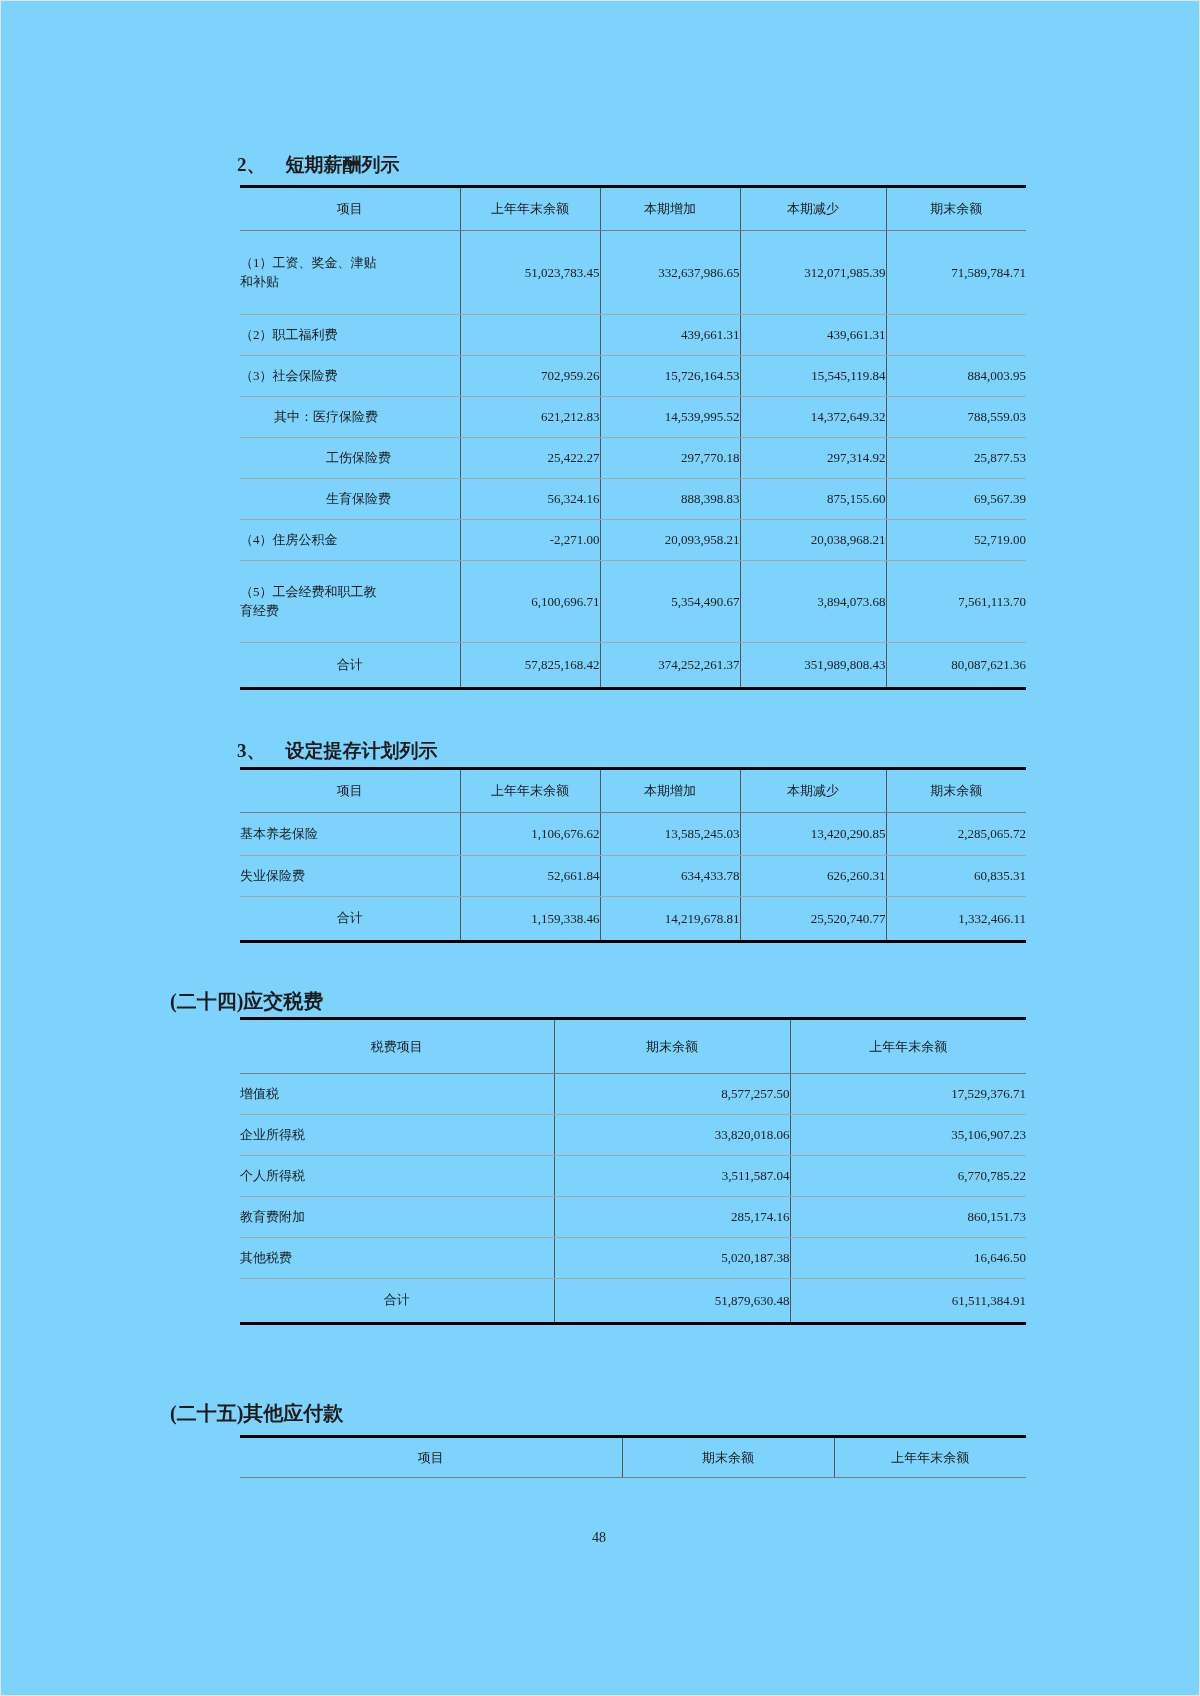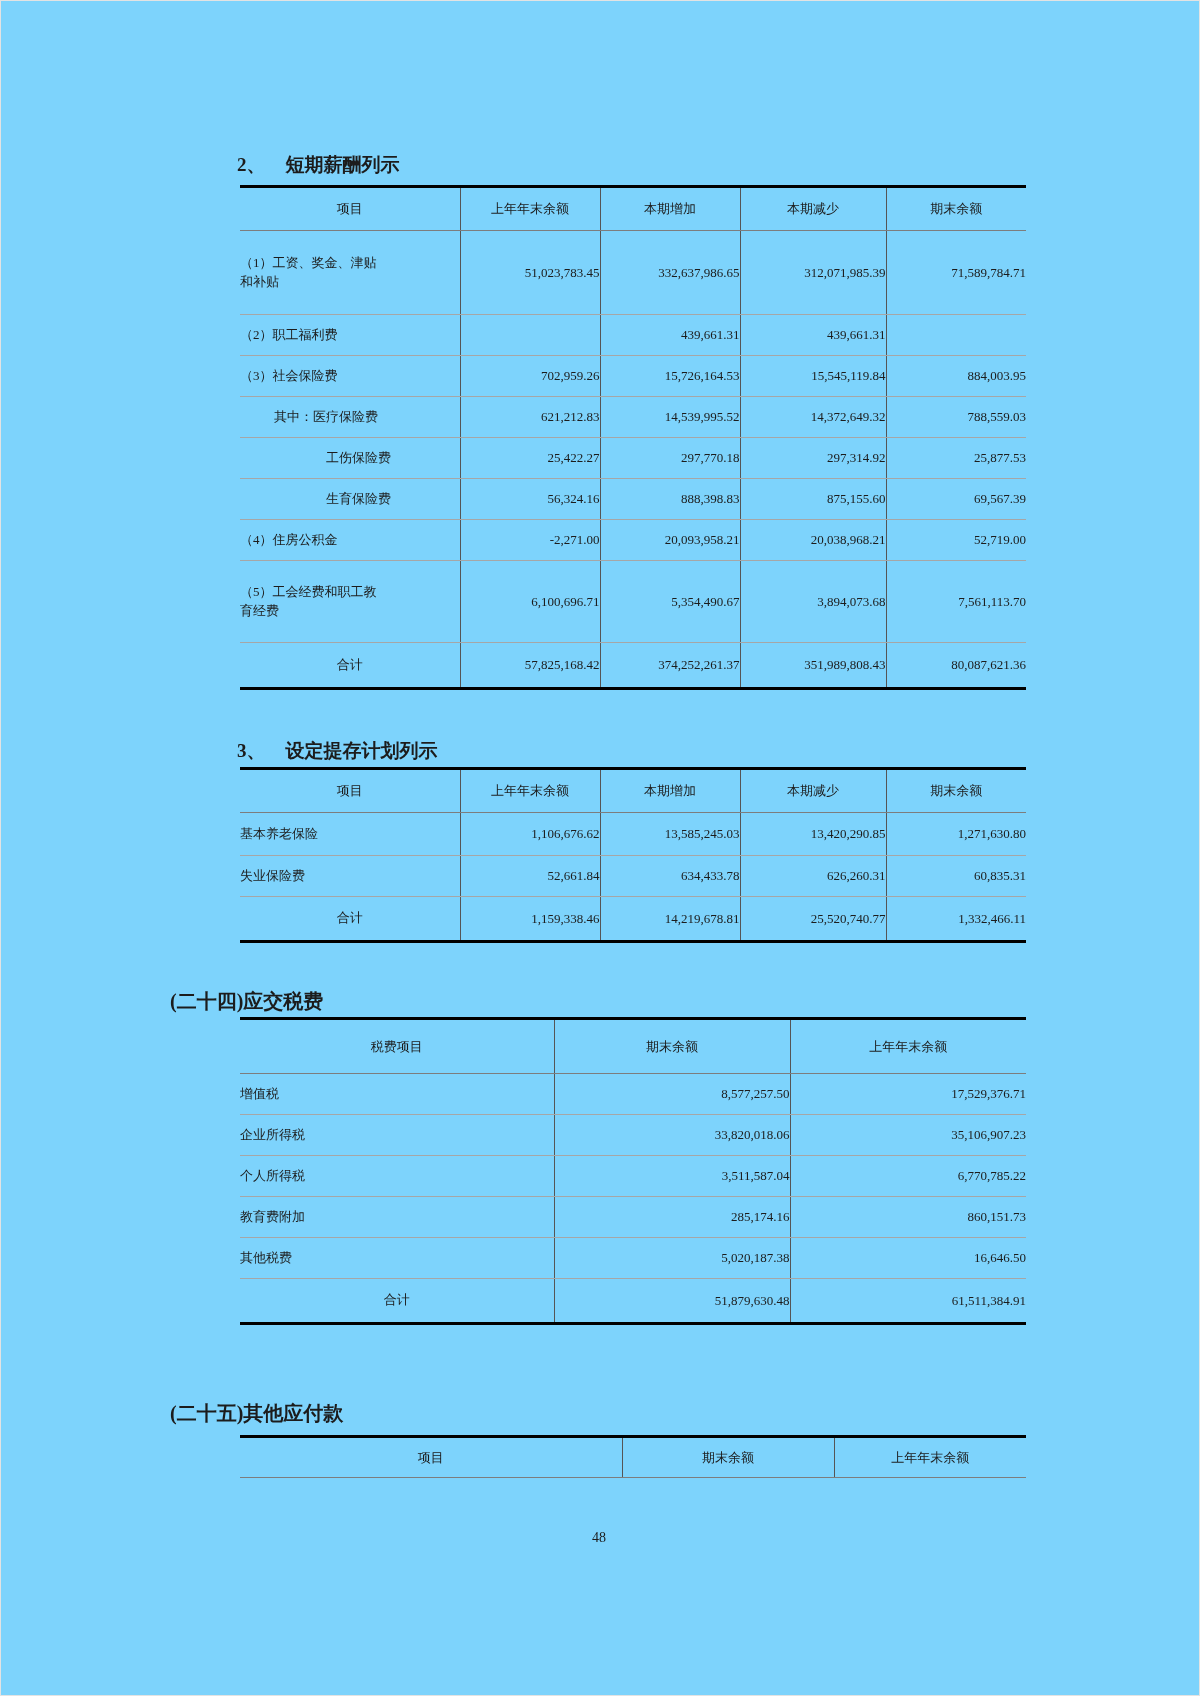--- a/index.html
+++ b/index.html
@@ -147,21 +147,21 @@
       <th>上年年末余额</th>
       <th>本期增加</th>
       <th>本期减少</th>
       <th>期末余额</th>
     </tr>
     <tr class="h-row" style="height:43px;">
       <td class="lbl">基本养老保险</td>
       <td class="num">1,106,676.62</td>
       <td class="num">13,585,245.03</td>
       <td class="num">13,420,290.85</td>
-      <td class="num">1,271,630.80</td>
+      <td class="num">2,285,065.72</td>
     </tr>
     <tr class="h-row">
       <td class="lbl">失业保险费</td>
       <td class="num">52,661.84</td>
       <td class="num">634,433.78</td>
       <td class="num">626,260.31</td>
       <td class="num">60,835.31</td>
     </tr>
     <tr class="h-tot last" style="height:45px;">
       <td class="lbl ctr">合计</td>

